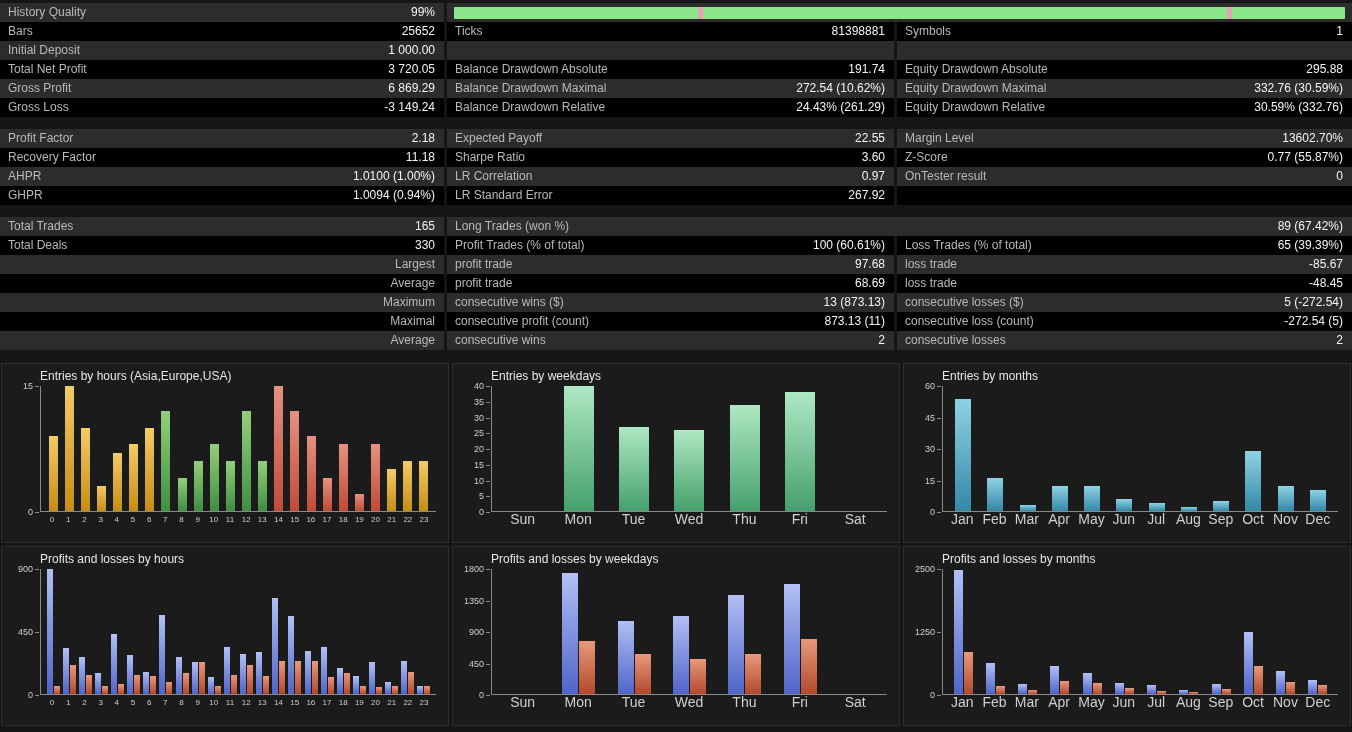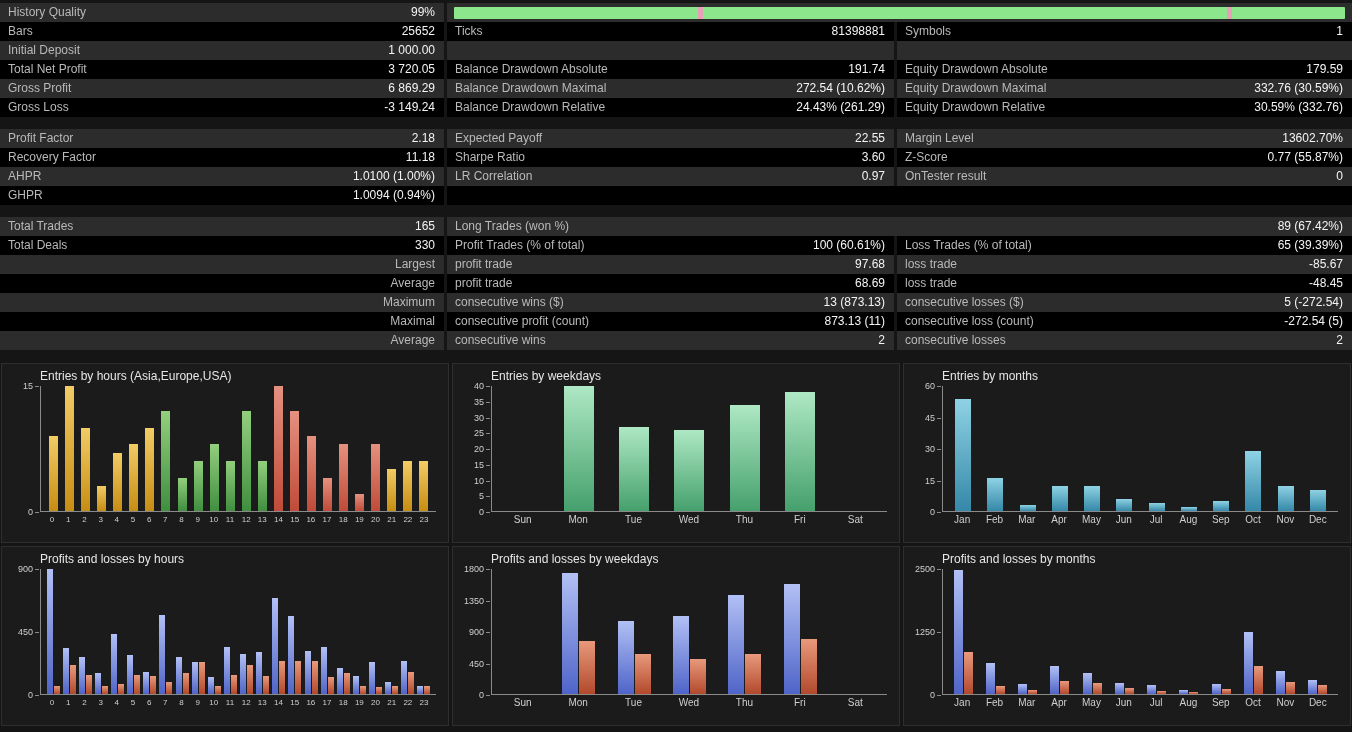--- a/index.html
+++ b/index.html
@@ -71,21 +71,21 @@
     display:flex; align-items:flex-end; padding:0 4px;
   }
   .slot { flex:1; display:flex; justify-content:center; align-items:flex-end; gap:1px; height:100%; }
   .bar { display:block; }
   .x-axis {
     display:flex; margin-left:32px; padding:0 4px;
     height:14px; align-items:center;
   }
   .x-label { flex:1; text-align:center; color:#cfcfcf; }
   .xs { font-size:8px; }
-  .sm { font-size:10px; }
+  .sm { font-size:14px; }
 </style>
 </head>
 <body>
 
 <div class="report">
 
   <div class="stats">
 
     <div class="srow light">
       <div class="cg cg0">
@@ -130,21 +130,21 @@
           <div class="cg cg0">
             <span class="lbl">Total Net Profit</span>
             <span class="val">3 720.05</span>
           </div>
           <div class="cg cg1">
             <span class="lbl">Balance Drawdown Absolute</span>
             <span class="val">191.74</span>
           </div>
           <div class="cg cg2">
             <span class="lbl">Equity Drawdown Absolute</span>
-            <span class="val">179.59</span>
+            <span class="val">295.88</span>
           </div>
         </div>
         <div class="srow light">
           <div class="cg cg0">
             <span class="lbl">Gross Profit</span>
             <span class="val">6 869.29</span>
           </div>
           <div class="cg cg1">
             <span class="lbl">Balance Drawdown Maximal</span>
             <span class="val">272.54 (10.62%)</span>
@@ -208,20 +208,24 @@
           </div>
           <div class="cg cg2">
             <span class="lbl">OnTester result</span>
             <span class="val">0</span>
           </div>
         </div>
         <div class="srow dark">
           <div class="cg cg0">
             <span class="lbl">GHPR</span>
             <span class="val">1.0094 (0.94%)</span>
+          </div>
+          <div class="cg cg1">
+            <span class="lbl">LR Standard Error</span>
+            <span class="val">267.92</span>
           </div>
           <div class="cg cg2">
             <span class="lbl"></span>
             <span class="val"></span>
           </div>
         </div>
         <div class="srow spacer"></div>
         <div class="srow light">
           <div class="cg cg0">
             <span class="lbl">Total Trades</span>

